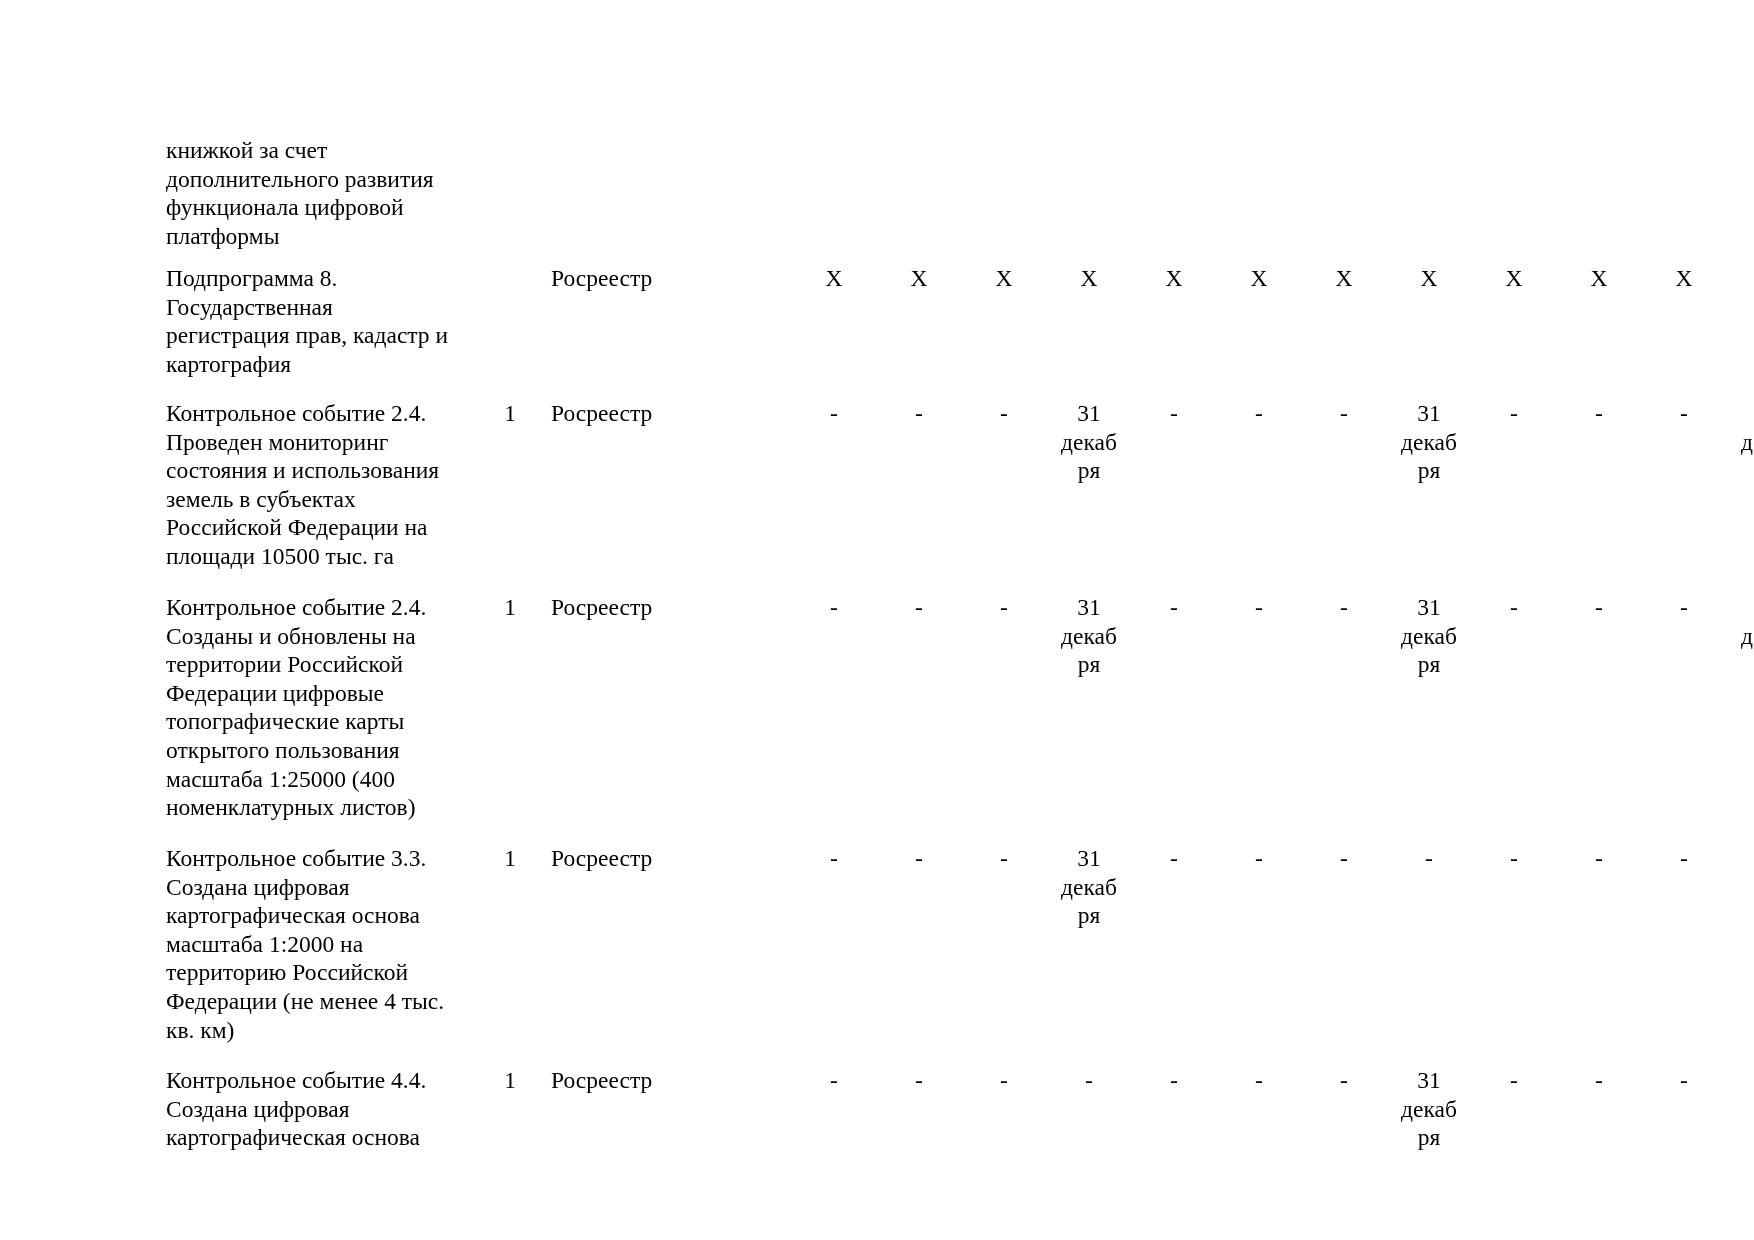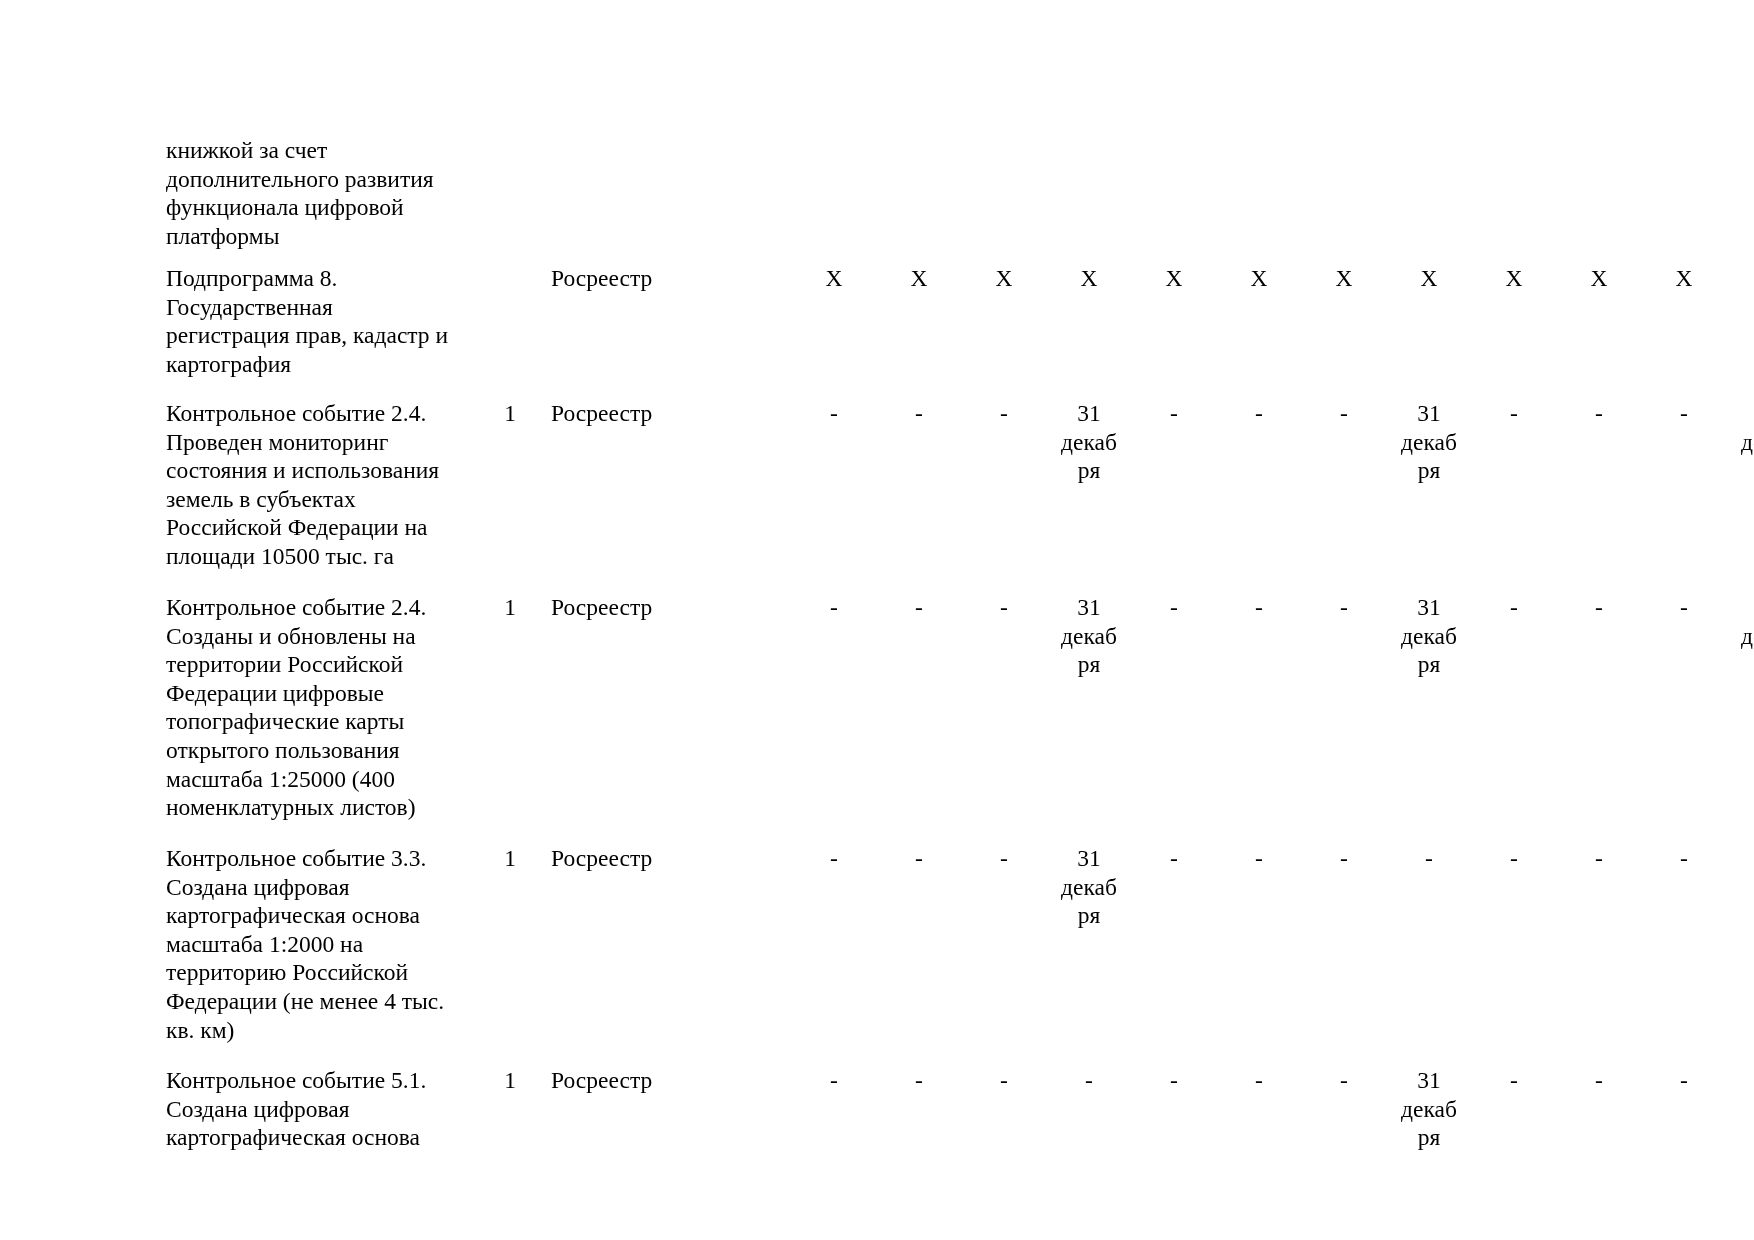--- a/index.html
+++ b/index.html
@@ -167,21 +167,21 @@
     <div class="cell" style="left:1203px;">-</div>
     <div class="cell" style="left:1288px;">-</div>
     <div class="cell" style="left:1373px;">-</div>
     <div class="cell" style="left:1458px;">-</div>
     <div class="cell" style="left:1543px;">-</div>
     <div class="cell" style="left:1628px;">-</div>
     <div class="cell" style="left:1713px;">-</div>
   </div>
 
   <div class="row" style="top:1066px;">
-    <div class="desc">Контрольное событие 5.1.
+    <div class="desc">Контрольное событие 4.4.
 Создана цифровая
 картографическая основа</div>
     <div class="num">1</div>
     <div class="exec">Росреестр</div>
     <div class="cell" style="left:778px;">-</div>
     <div class="cell" style="left:863px;">-</div>
     <div class="cell" style="left:948px;">-</div>
     <div class="cell" style="left:1033px;">-</div>
     <div class="cell" style="left:1118px;">-</div>
     <div class="cell" style="left:1203px;">-</div>

